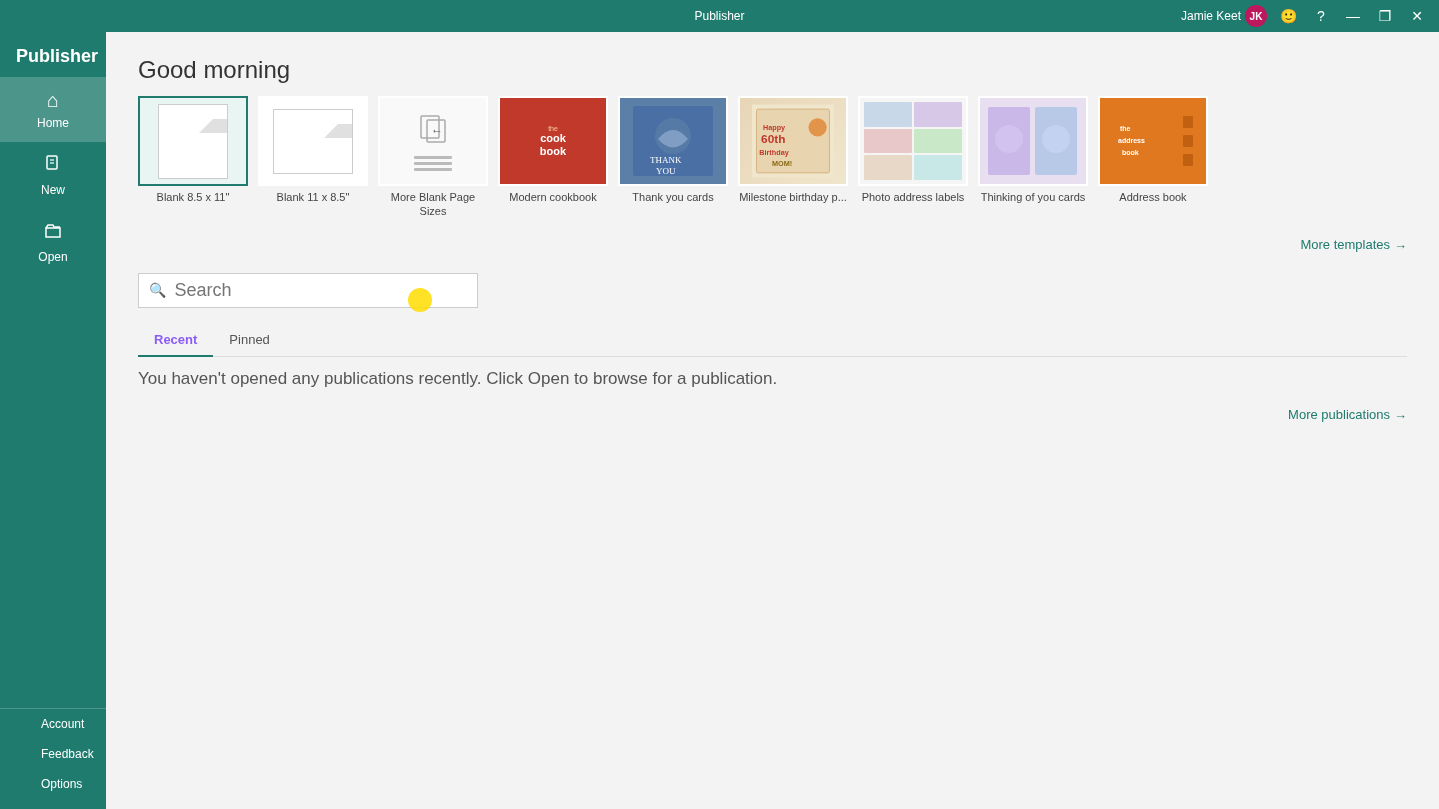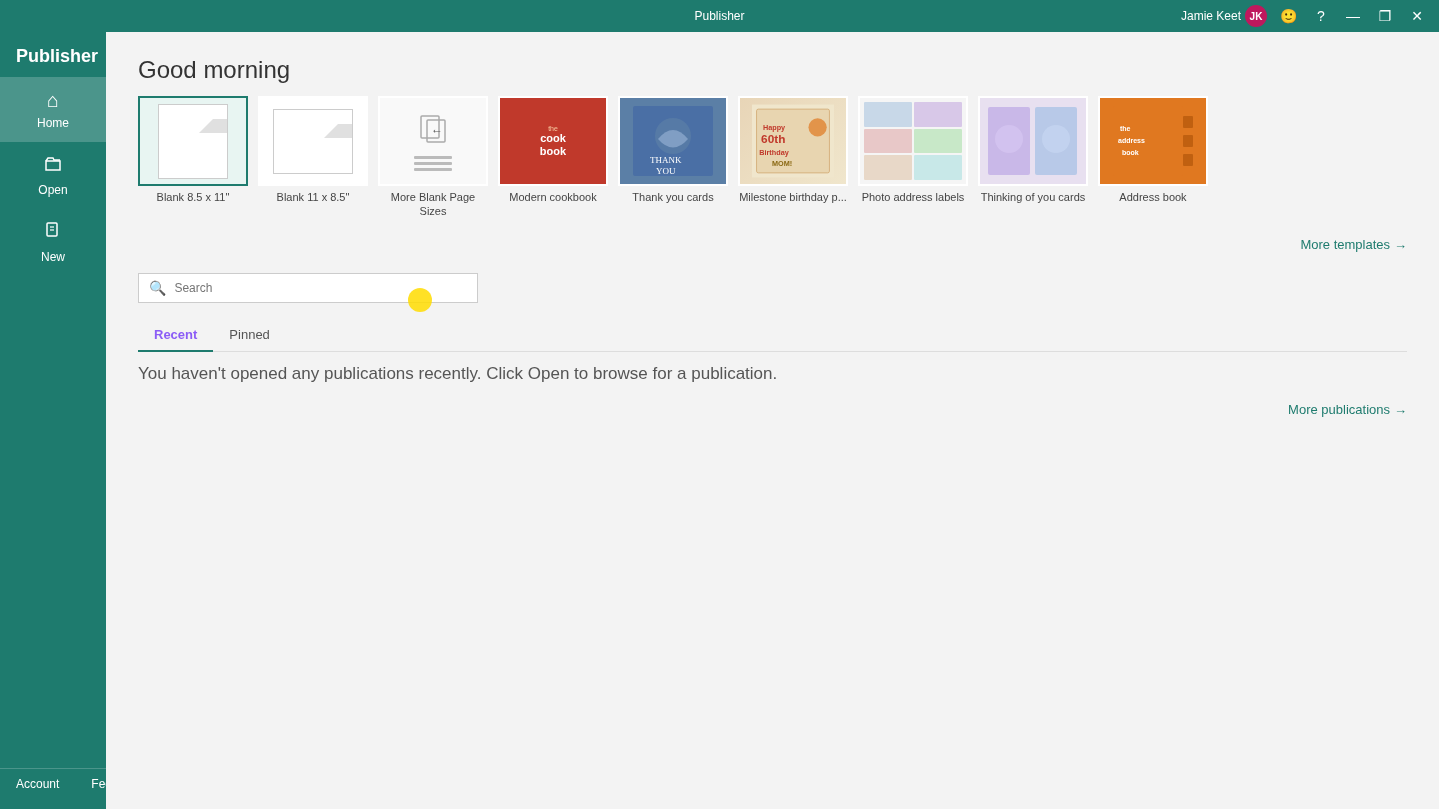--- a/index.html
+++ b/index.html
@@ -104,24 +104,25 @@
       font-size: 20px;
       margin-bottom: 4px;
     }
     .sidebar-item-label {
       font-size: 12px;
       color: #fff;
     }
     .sidebar-bottom {
       width: 100%;
       display: flex;
-      flex-direction: row;
+      flex-direction: column;
       align-items: center;
       padding-bottom: 10px;
       border-top: 1px solid rgba(255,255,255,0.2);
+      padding-left: 25px;
     }
     .sidebar-bottom-item {
       width: 100%;
       padding: 8px 16px;
       color: #fff;
       font-size: 12px;
       cursor: pointer;
     }
 
     
@@ -313,21 +314,21 @@
       align-items: center;
       background: #fff;
       border: 1px solid #ccc;
       padding: 6px 10px;
       width: 340px;
       gap: 8px;
     }
     .search-box input {
       border: none;
       outline: none;
-      font-size: 12px;
+      font-size: 18px;
       flex: 1;
       color: #701a75;
     }
     .search-icon-svg { color: #777; font-size: 14px; }
 
     
     .tabs {
       display: flex;
       gap: 0;
       margin-bottom: 8px;
@@ -433,36 +434,36 @@
     <div class="sidebar-nav">
 
       <div class="sidebar-item active">
         <div class="sidebar-item-icon">⌂</div>
         <div class="sidebar-item-label">Home</div>
       </div>
 
       <div class="sidebar-item">
         <div class="sidebar-item-icon">
           <svg width="20" height="20" viewBox="0 0 20 20" fill="none">
-            <path d="M3 7h14v9H3V7z" stroke="white" stroke-width="1.5" fill="none"></path>
-            <path d="M3 7l2-3h5l1 2h6" stroke="white" stroke-width="1.5" fill="none"></path>
-          </svg>
-        </div>
-        <div class="sidebar-item-label">Open</div>
-      </div>
-
-      <div class="sidebar-item">
-        <div class="sidebar-item-icon">
-          <svg width="20" height="20" viewBox="0 0 20 20" fill="none">
             <rect x="4" y="2" width="10" height="13" rx="1" stroke="white" stroke-width="1.5" fill="none"></rect>
             <line x1="7" y1="6" x2="11" y2="6" stroke="white" stroke-width="1.2"></line>
             <line x1="7" y1="9" x2="11" y2="9" stroke="white" stroke-width="1.2"></line>
           </svg>
         </div>
         <div class="sidebar-item-label">New</div>
+      </div>
+
+      <div class="sidebar-item">
+        <div class="sidebar-item-icon">
+          <svg width="20" height="20" viewBox="0 0 20 20" fill="none">
+            <path d="M3 7h14v9H3V7z" stroke="white" stroke-width="1.5" fill="none"></path>
+            <path d="M3 7l2-3h5l1 2h6" stroke="white" stroke-width="1.5" fill="none"></path>
+          </svg>
+        </div>
+        <div class="sidebar-item-label">Open</div>
       </div>
 
     </div>
     <div class="sidebar-bottom">
       <div class="sidebar-bottom-item">Account</div>
       <div class="sidebar-bottom-item">Feedback</div>
       <div class="sidebar-bottom-item">Options</div>
     </div>
   </div>
 

